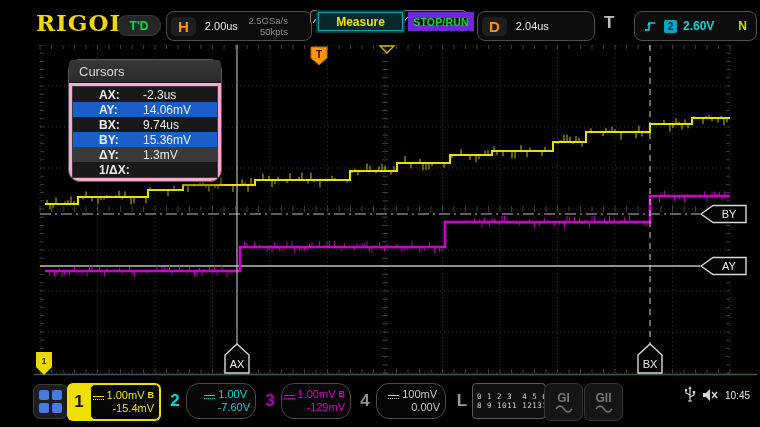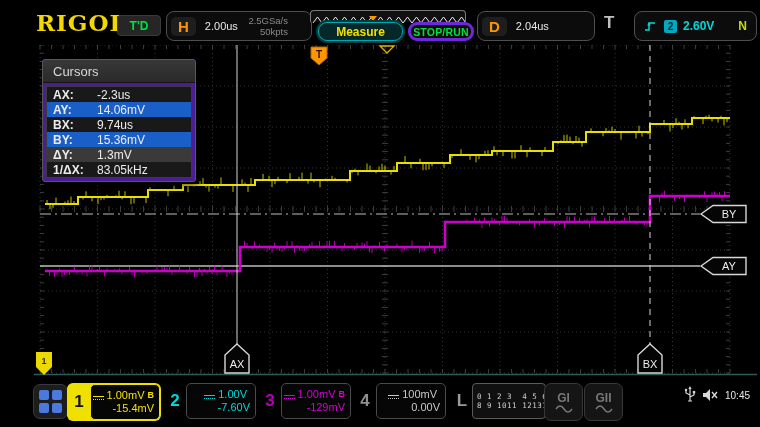--- a/index.html
+++ b/index.html
@@ -3,66 +3,66 @@
 <meta charset="utf-8">
 <style>
   html,body{margin:0;padding:0;background:#000;}
   #screen{position:relative;width:760px;height:427px;background:#000;overflow:hidden;
           font-family:"Liberation Sans",sans-serif;-webkit-font-smoothing:antialiased;}
   
   #top-bar{position:absolute;left:0;top:0;width:760px;height:45px;background:#000;z-index:30;}
   .logo{position:absolute;left:36px;top:9px;font-family:"DejaVu Serif",serif;font-weight:bold;
         font-size:23px;color:#f2d800;letter-spacing:1px;}
   .td-badge{position:absolute;left:117px;top:15px;width:42px;height:19px;background:#262626;
-        border:1px solid #3a3a3a;border-radius:4px;color:#00e040;font-weight:bold;font-size:12px;
+        border:1px solid #3a3a3a;border-radius:10px;color:#00e040;font-weight:bold;font-size:12px;
         display:flex;align-items:center;justify-content:center;}
   .info-block{position:absolute;top:11px;height:30px;background:#0c0c0c;border:1px solid #4f4f4f;
         border-radius:8px;display:flex;align-items:center;box-sizing:border-box;}
   #h-block{left:166px;width:146px;}
   #d-block{left:477px;width:118px;}
   #t-block{left:634px;width:123px;}
   .tag-letter{background:#1e1e1e;border-radius:5px;margin-left:4px;padding:1px 7px;
         color:#ff9500;font-weight:bold;font-size:15px;}
   .tb-value{color:#e8e8e8;font-size:11px;margin-left:9px;}
   .h-right{margin-left:auto;margin-right:23px;text-align:right;color:#8a8a8a;font-size:9.5px;line-height:11px;}
   #t-letter{position:absolute;left:604px;top:13px;color:#c0c0c0;font-weight:bold;font-size:17px;}
   .t-src-badge{width:13px;height:13px;background:#00a8c0;border-radius:2px;color:#002830;
         font-weight:bold;font-size:10px;display:flex;align-items:center;justify-content:center;margin-left:7px;}
   .t-level{color:#00d8d8;font-size:12px;font-weight:bold;margin-left:6px;}
   .t-sweep{color:#c8d800;font-size:12px;font-weight:bold;margin-left:auto;margin-right:9px;}
   #record-bar{position:absolute;left:310px;top:10px;width:156px;height:12px;background:#101010;
         border:1px solid #7a7a7a;border-bottom:none;border-radius:4px 4px 0 0;box-sizing:border-box;}
-  .btn{position:absolute;top:22px;height:19px;border-radius:9px;display:flex;align-items:center;
+  .btn{position:absolute;top:12px;height:19px;border-radius:0;display:flex;align-items:center;
         justify-content:center;box-sizing:border-box;}
   #measure-btn{left:318px;width:85px;background:#07282a;border:1px solid #00a8b0;
         box-shadow:0 0 0 2px #05393b;color:#f0e000;font-weight:bold;font-size:12px;}
-  #stoprun-btn{left:408px;width:66px;background:#0c0c0c;border:3px solid #6d28d9;
+  #stoprun-btn{left:408px;width:66px;background:#0c0c0c;border:6px solid #6d28d9;
         color:#00e040;font-weight:bold;font-size:10.5px;letter-spacing:.2px;}
   
-  #cursors-panel{position:absolute;left:42px;top:59px;width:152px;z-index:20;background:#4c1d95;
-        border:1px solid #585858;border-radius:3px;box-shadow:2px 3px 6px rgba(0,0,0,.6);}
+  #cursors-panel{position:absolute;left:68px;top:59px;width:152px;z-index:20;background:#f9a8d4;
+        border:1px solid #585858;border-radius:12px;box-shadow:2px 3px 6px rgba(0,0,0,.6);}
   #cursors-title{color:#d8d8d8;font-size:13px;padding:4px 10px 3px;background:linear-gradient(#383838,#2a2a2a);
         border-bottom:1px solid #141414;border-radius:4px 4px 0 0;}
   #cursor-rows{margin:3px;background:#141414;border:1px solid #3c3c3c;}
-  .c-row{display:flex;align-items:center;height:15px;font-size:12px;color:#ececec;background:#191919;}
+  .c-row{display:flex;align-items:center;height:15px;font-size:12px;color:#ececec;background:#191919;padding-left:20px;}
   .c-row.hl{background:#1a5fc8;}
   .c-row.alt{background:#3a3a3a;}
   .c-label{width:44px;padding-left:6px;font-weight:bold;}
   .c-value{flex:1;}
   
   #plot-svg{position:absolute;left:0;top:0;z-index:5;}
   
   #bottom-bar{position:absolute;left:0;top:376px;width:760px;height:51px;background:#000;z-index:30;}
   #menu-btn{position:absolute;left:33px;top:8px;width:33px;height:33px;background:#1d1d1d;
         border:1px solid #3a3a3a;border-radius:7px;display:flex;align-items:center;justify-content:center;}
   .menu-grid{display:grid;grid-template-columns:10px 10px;grid-template-rows:10px 10px;gap:3px;}
   .menu-grid span{background:#4a7ae0;border-radius:2px;}
   .ch-block{position:absolute;top:7px;height:36px;display:flex;align-items:stretch;}
   .ch-num{width:22px;display:flex;align-items:center;justify-content:center;font-weight:bold;font-size:17px;}
-  .ch-vals{width:70px;background:#060606;border:1px solid #4a4a4a;border-radius:5px;
+  .ch-vals{width:70px;background:#060606;border:1px solid #4a4a4a;border-radius:13px;
         display:flex;flex-direction:column;justify-content:center;align-items:flex-end;
         padding:1px 5px 1px 2px;box-sizing:border-box;font-size:11px;line-height:13px;}
   .ch-row1{display:flex;align-items:flex-end;gap:3px;}
   .bw{font-size:9px;font-weight:bold;}
   #ch1-block{left:67px;background:#f0e000;border-radius:6px;padding:1px;}
   #ch1-block .ch-num{color:#111;}
   #ch1-block .ch-vals{border:1px solid #f0e000;border-radius:5px;color:#f0e000;}
   #ch2-block{left:164px;} #ch2-block .ch-num{color:#00d8d8;} #ch2-block .ch-vals{color:#00d8d8;}
   #ch3-block{left:259px;} #ch3-block .ch-num{color:#b400b4;} #ch3-block .ch-vals{color:#d400d4;}
   #ch4-block{left:354px;} #ch4-block .ch-num{color:#909090;} #ch4-block .ch-vals{color:#c8c8c8;}
@@ -514,21 +514,20 @@
       <div class="c-row hl">
           <span class="c-label">BY:</span>
           <span class="c-value">15.36mV</span>
         </div>
       <div class="c-row alt">
           <span class="c-label">ΔY:</span>
           <span class="c-value">1.3mV</span>
         </div>
       <div class="c-row">
           <span class="c-label">1/ΔX:</span>
-          <span class="c-value">83.05kHz</span>
         </div>
     </div>
   </div>
 
   <div id="bottom-bar">
     <div id="menu-btn">
       <div class="menu-grid">
           <span></span>
           <span></span>
           <span></span>

